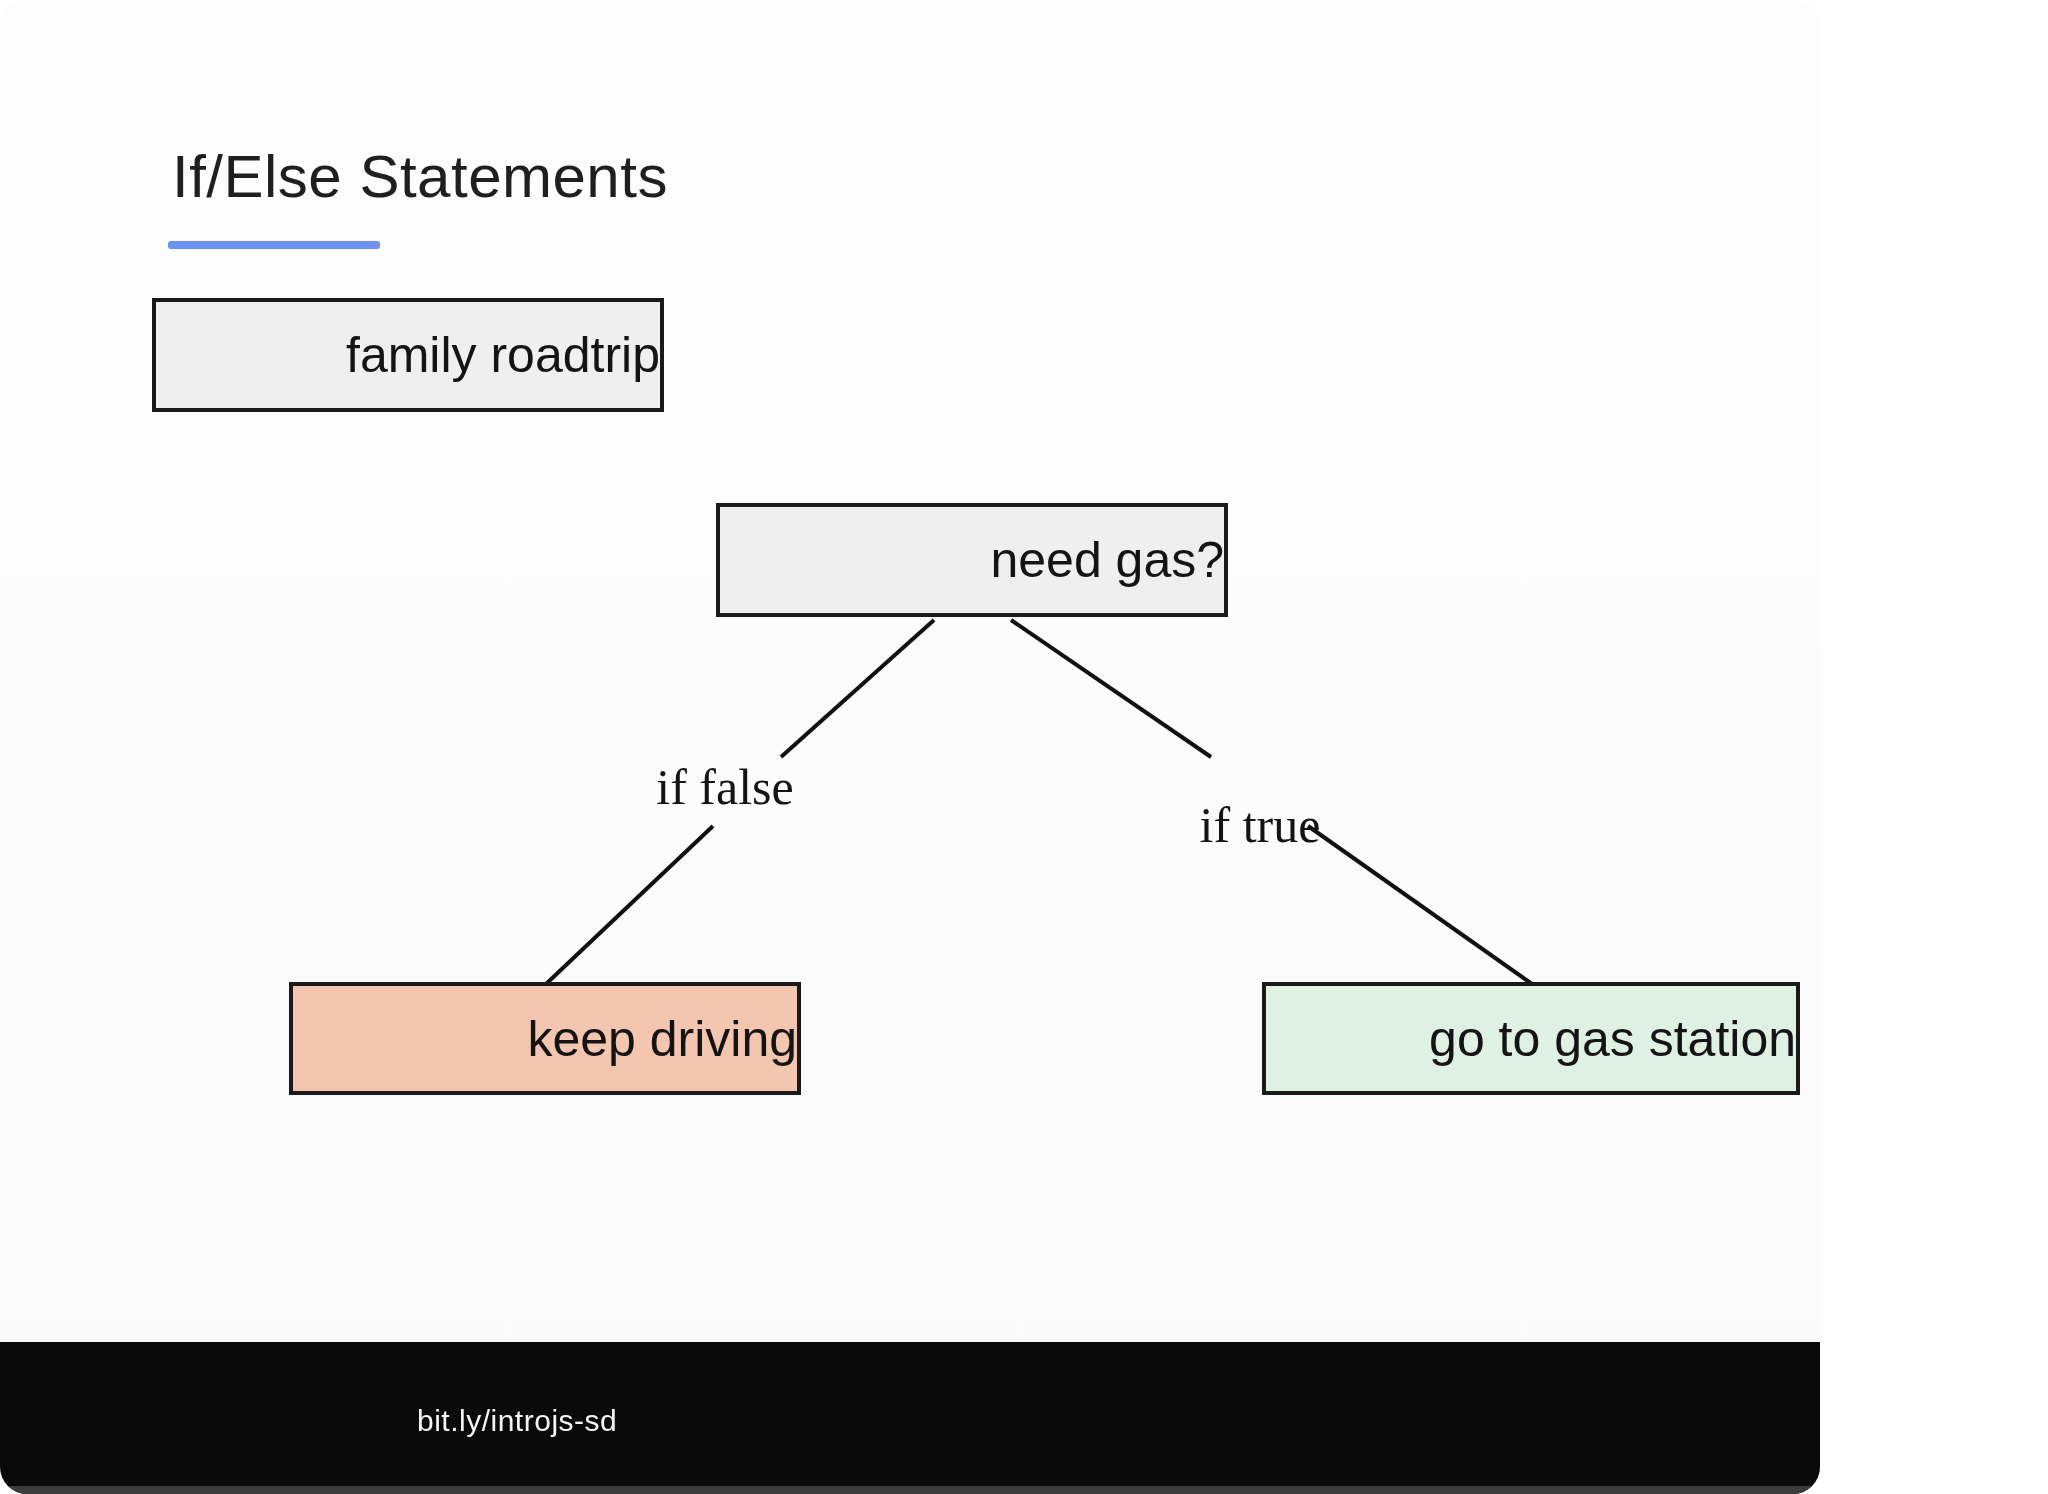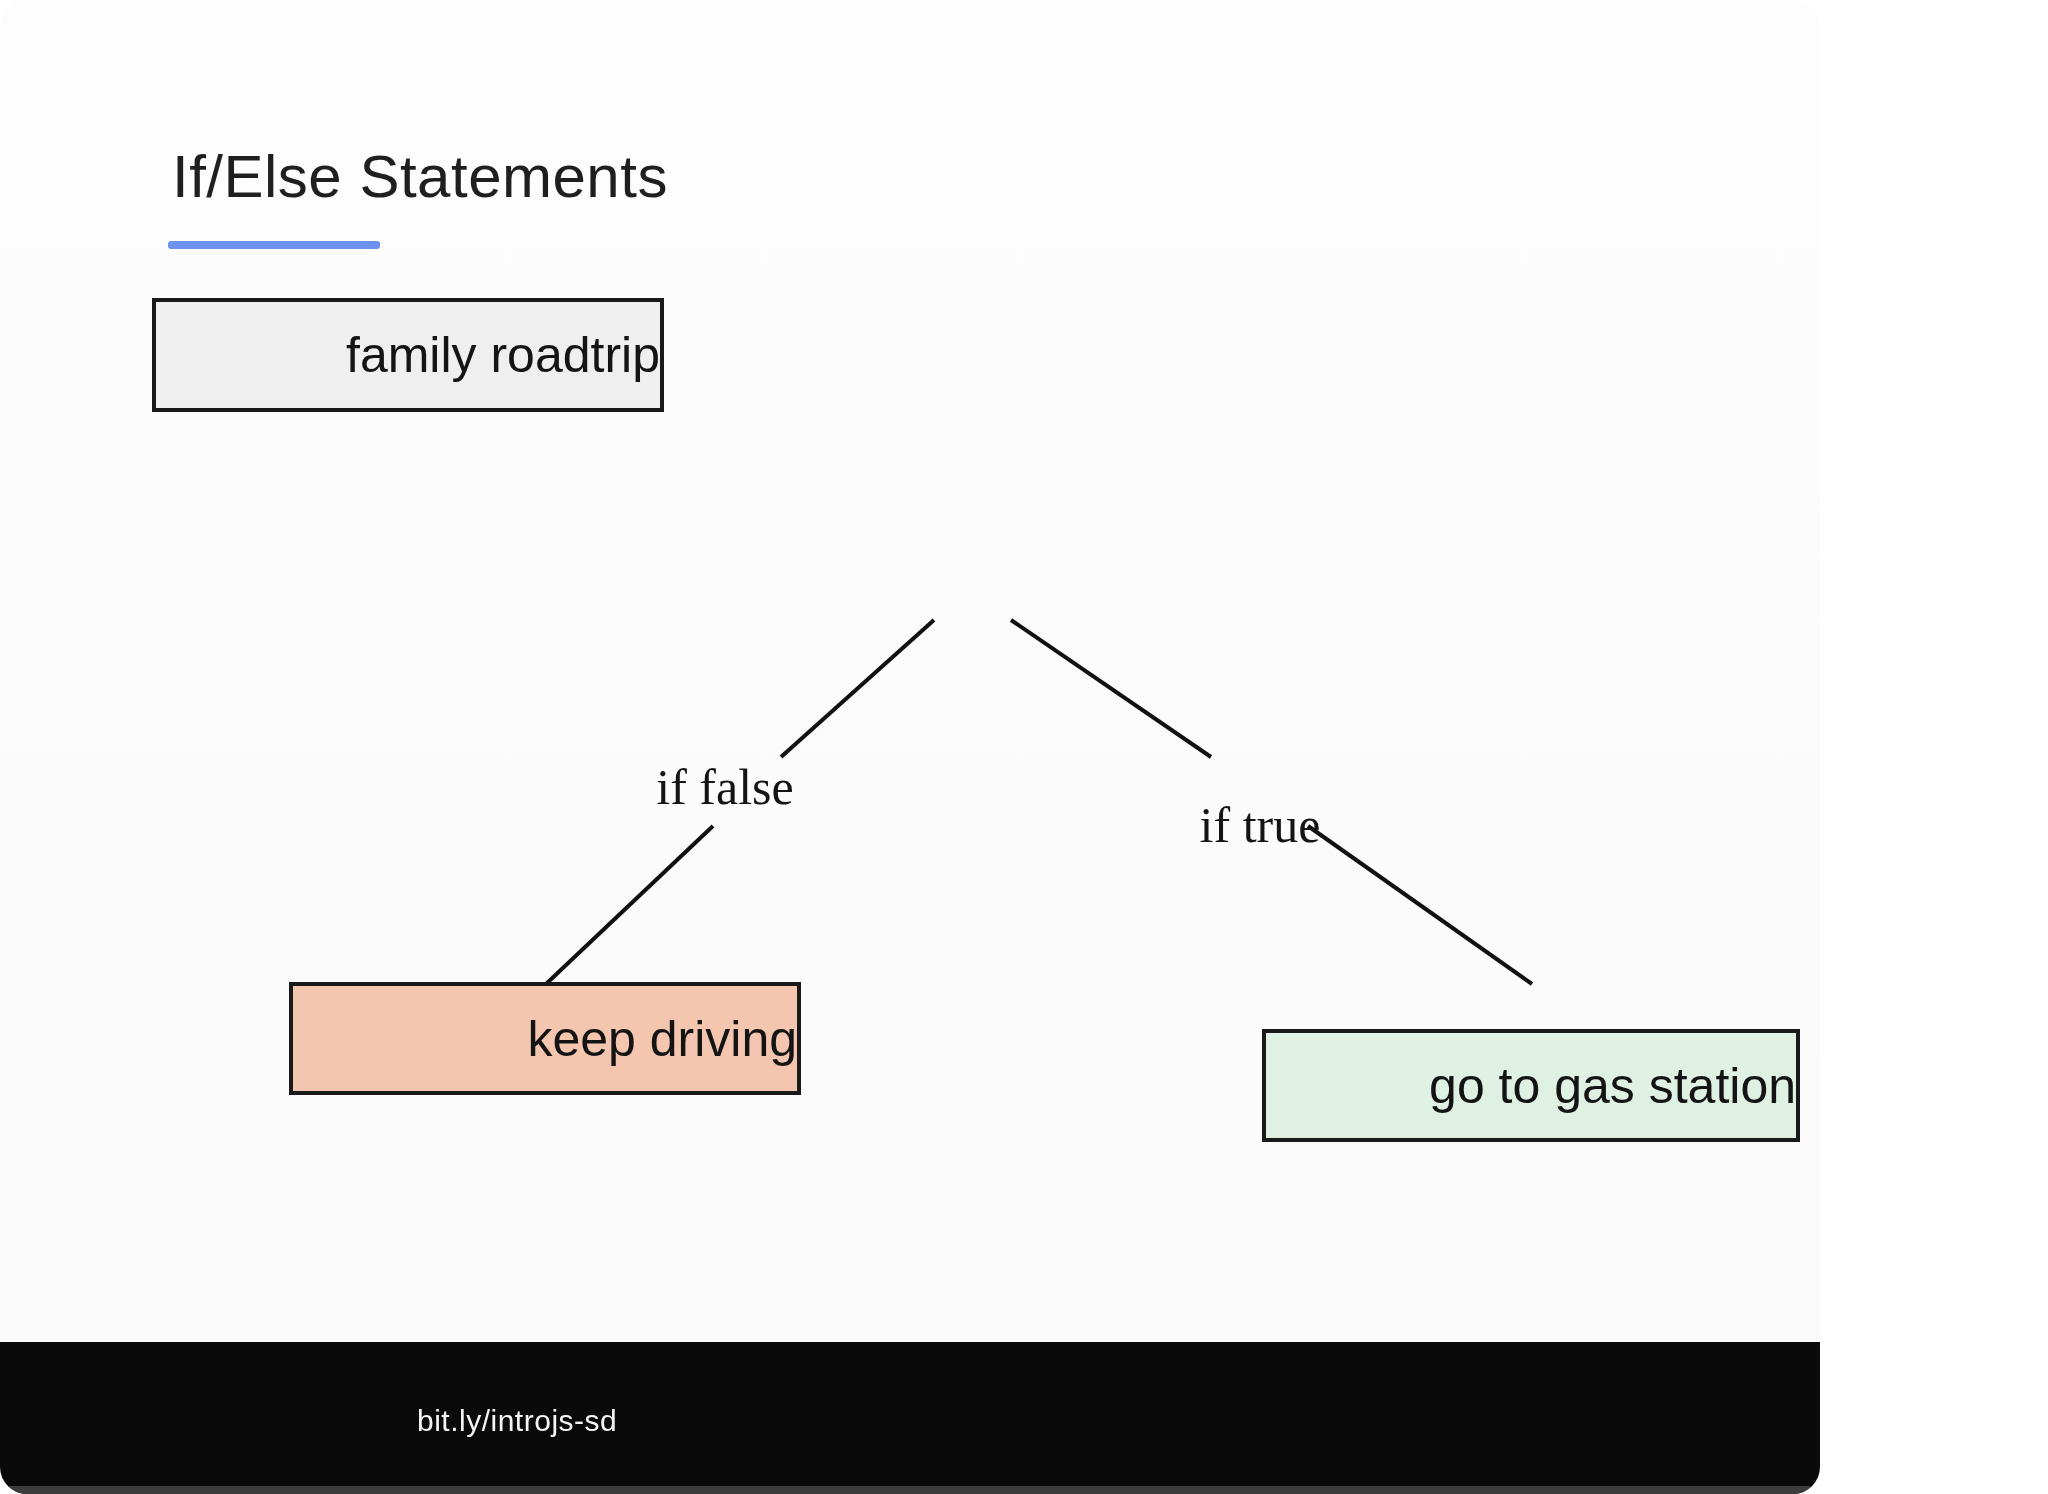--- a/index.html
+++ b/index.html
@@ -46,21 +46,21 @@
     color: #141414;
     white-space: nowrap;
   }
   .node-gray   { background: #efefef; }
   .node-salmon { background: #f5c6af; padding-left: 28px; }
   .node-mint   { background: #dff1e3; }
 
   .node-family   { left: 152px;  top: 298px; width: 512px; height: 114px; }
   .node-needgas  { left: 716px;  top: 503px; width: 512px; height: 114px; }
   .node-keep     { left: 289px;  top: 982px; width: 512px; height: 113px; }
-  .node-station  { left: 1262px; top: 1029px; width: 538px; height: 113px; }
+  .node-station  { left: 1262px; top: 982px; width: 538px; height: 113px; }
 
   .edge-label {
     position: absolute;
     transform: translateX(-50%);
     font-size: 50px;
     color: #141414;
     white-space: nowrap;
     font-family: Liberation Serif, serif;
   }
   .edge-label-false { left: 725px;  top: 758px; }
@@ -127,20 +127,23 @@
     <line x1="934" y1="620" x2="781" y2="757" stroke="#111111" stroke-width="4"></line>
     <line x1="713" y1="826" x2="546" y2="984" stroke="#111111" stroke-width="4"></line>
     <line x1="1011" y1="620" x2="1211" y2="757" stroke="#111111" stroke-width="4"></line>
     <line x1="1308" y1="826" x2="1532" y2="984" stroke="#111111" stroke-width="4"></line>
   </svg>
 
   <div class="node node-gray node-family">
     <span>family roadtrip</span>
   </div>
 
+  <div class="node node-gray node-needgas">
+    <span>need gas?</span>
+  </div>
 
   <div class="edge-label edge-label-false">if false</div>
 
   <div class="edge-label edge-label-true">if true</div>
 
   <div class="node node-salmon node-keep">
     <span>keep driving</span>
   </div>
 
   <div class="node node-mint node-station">

